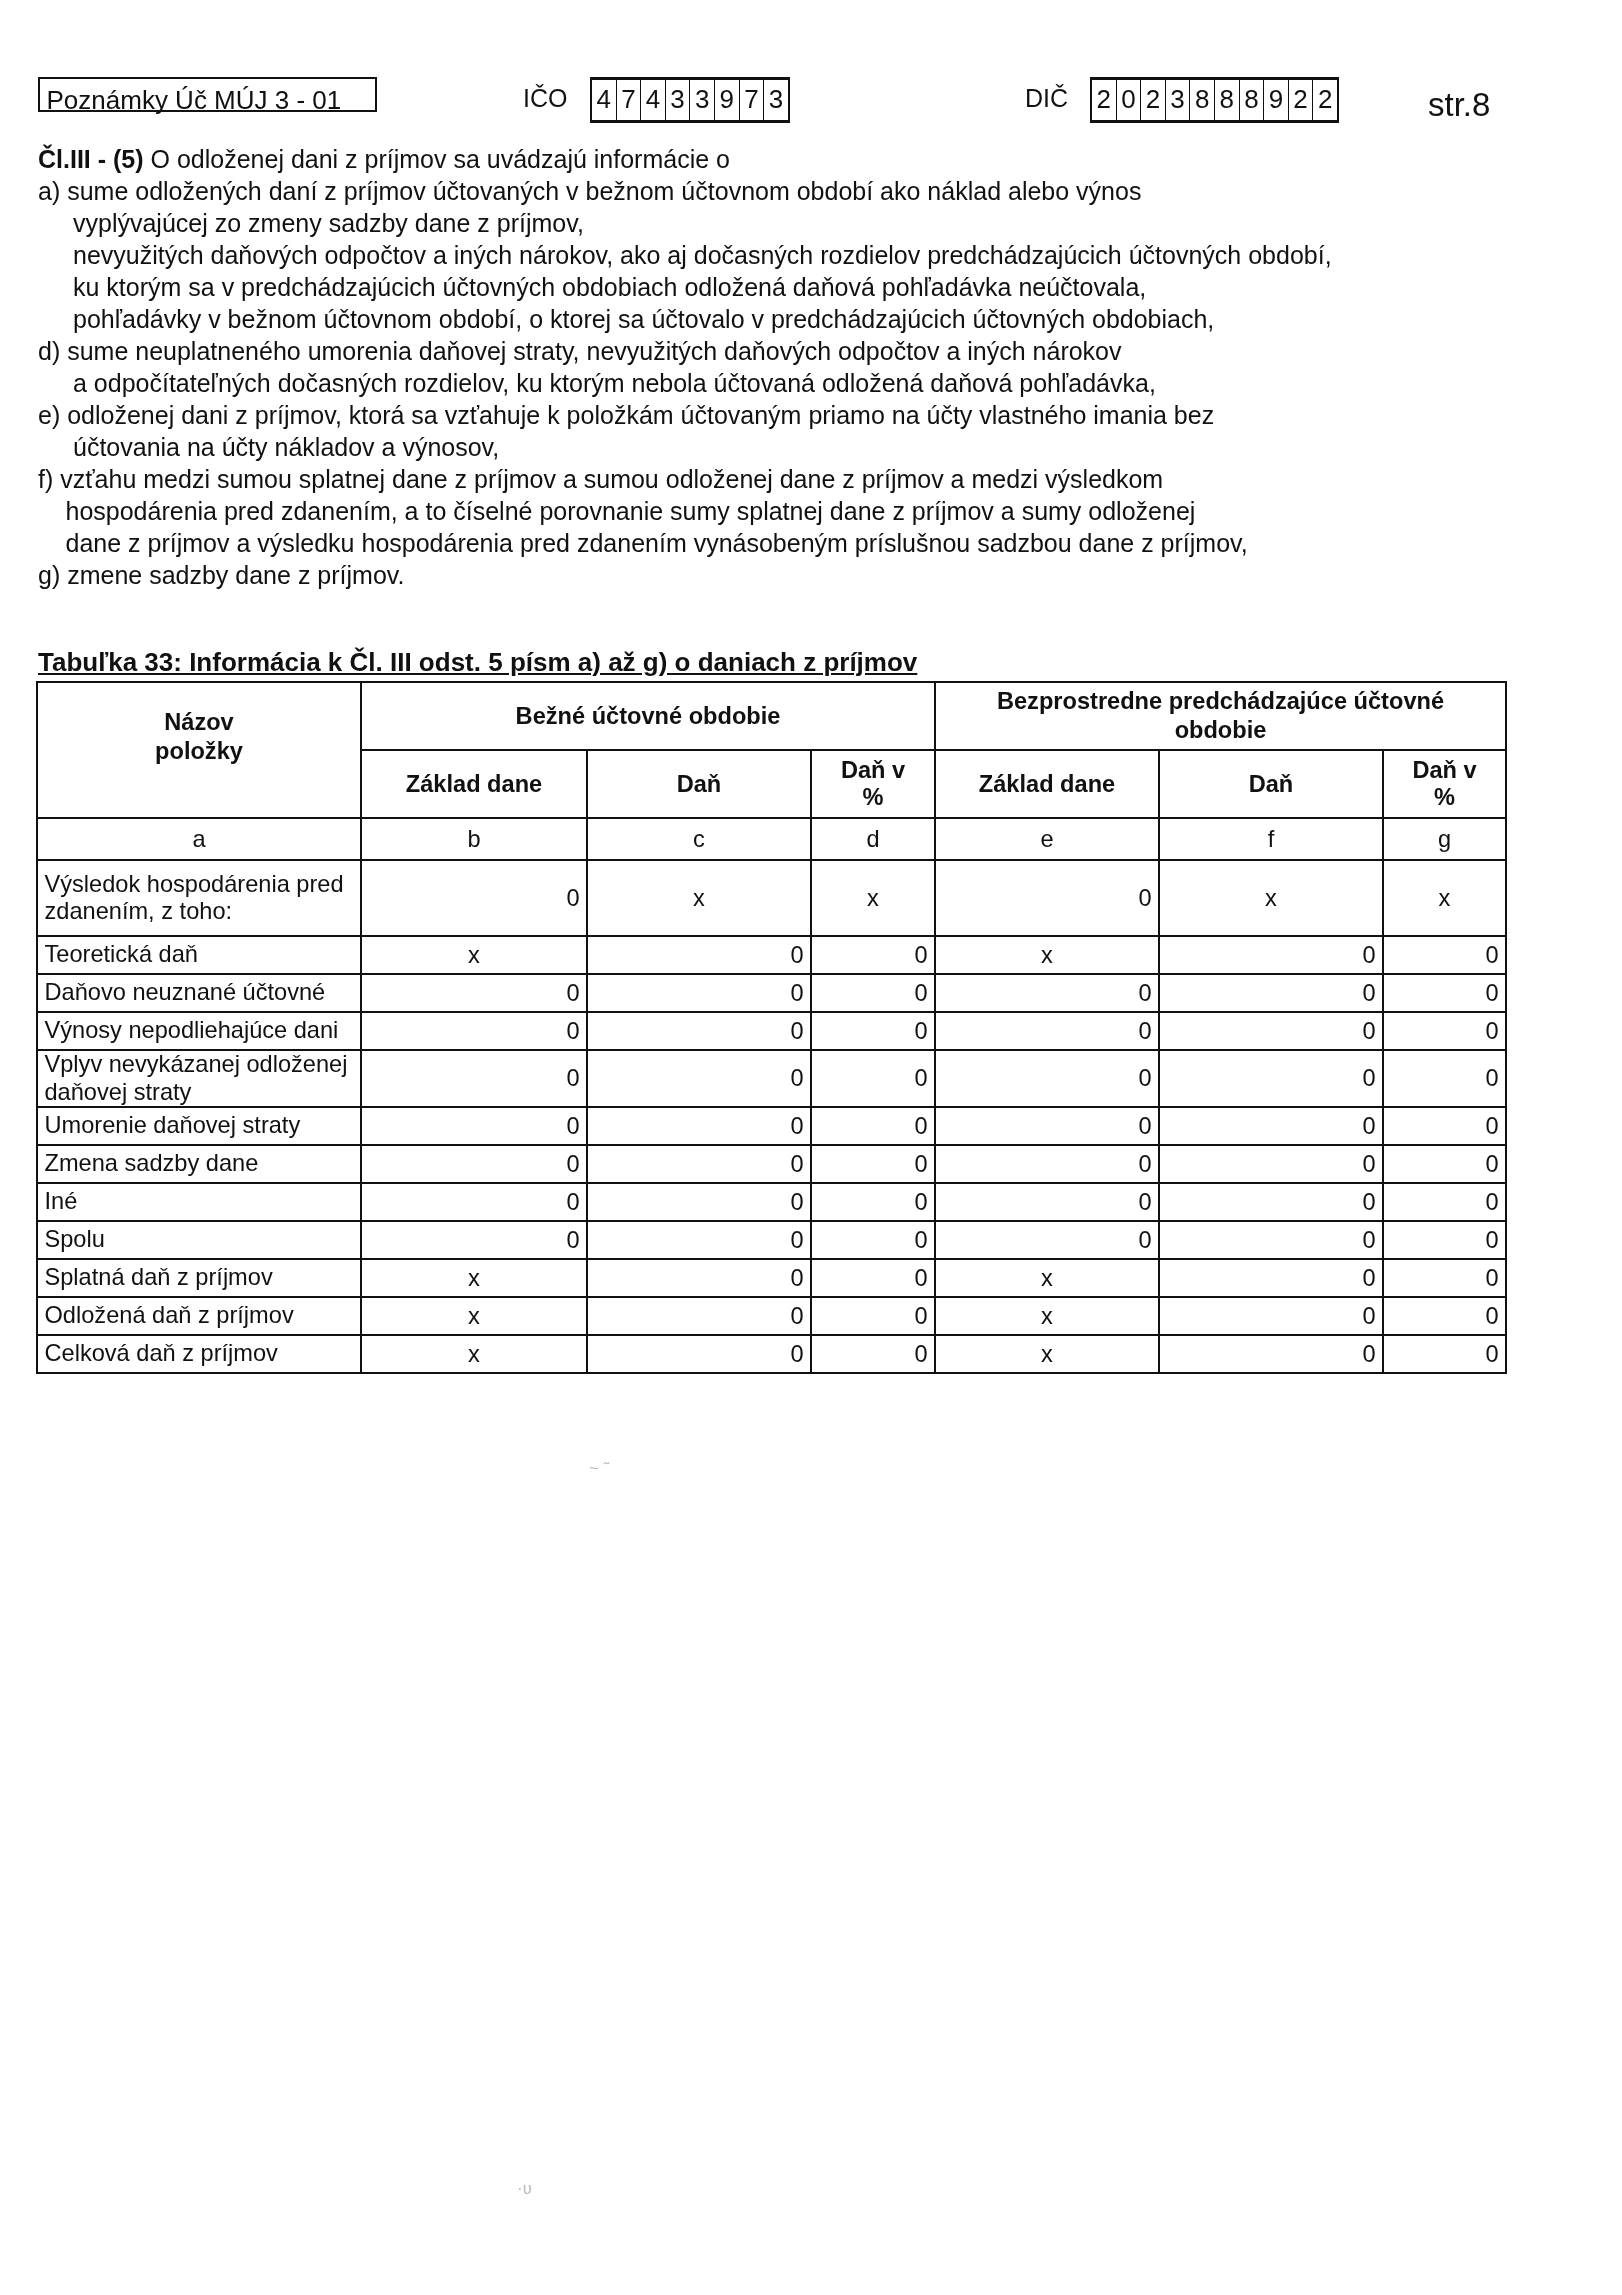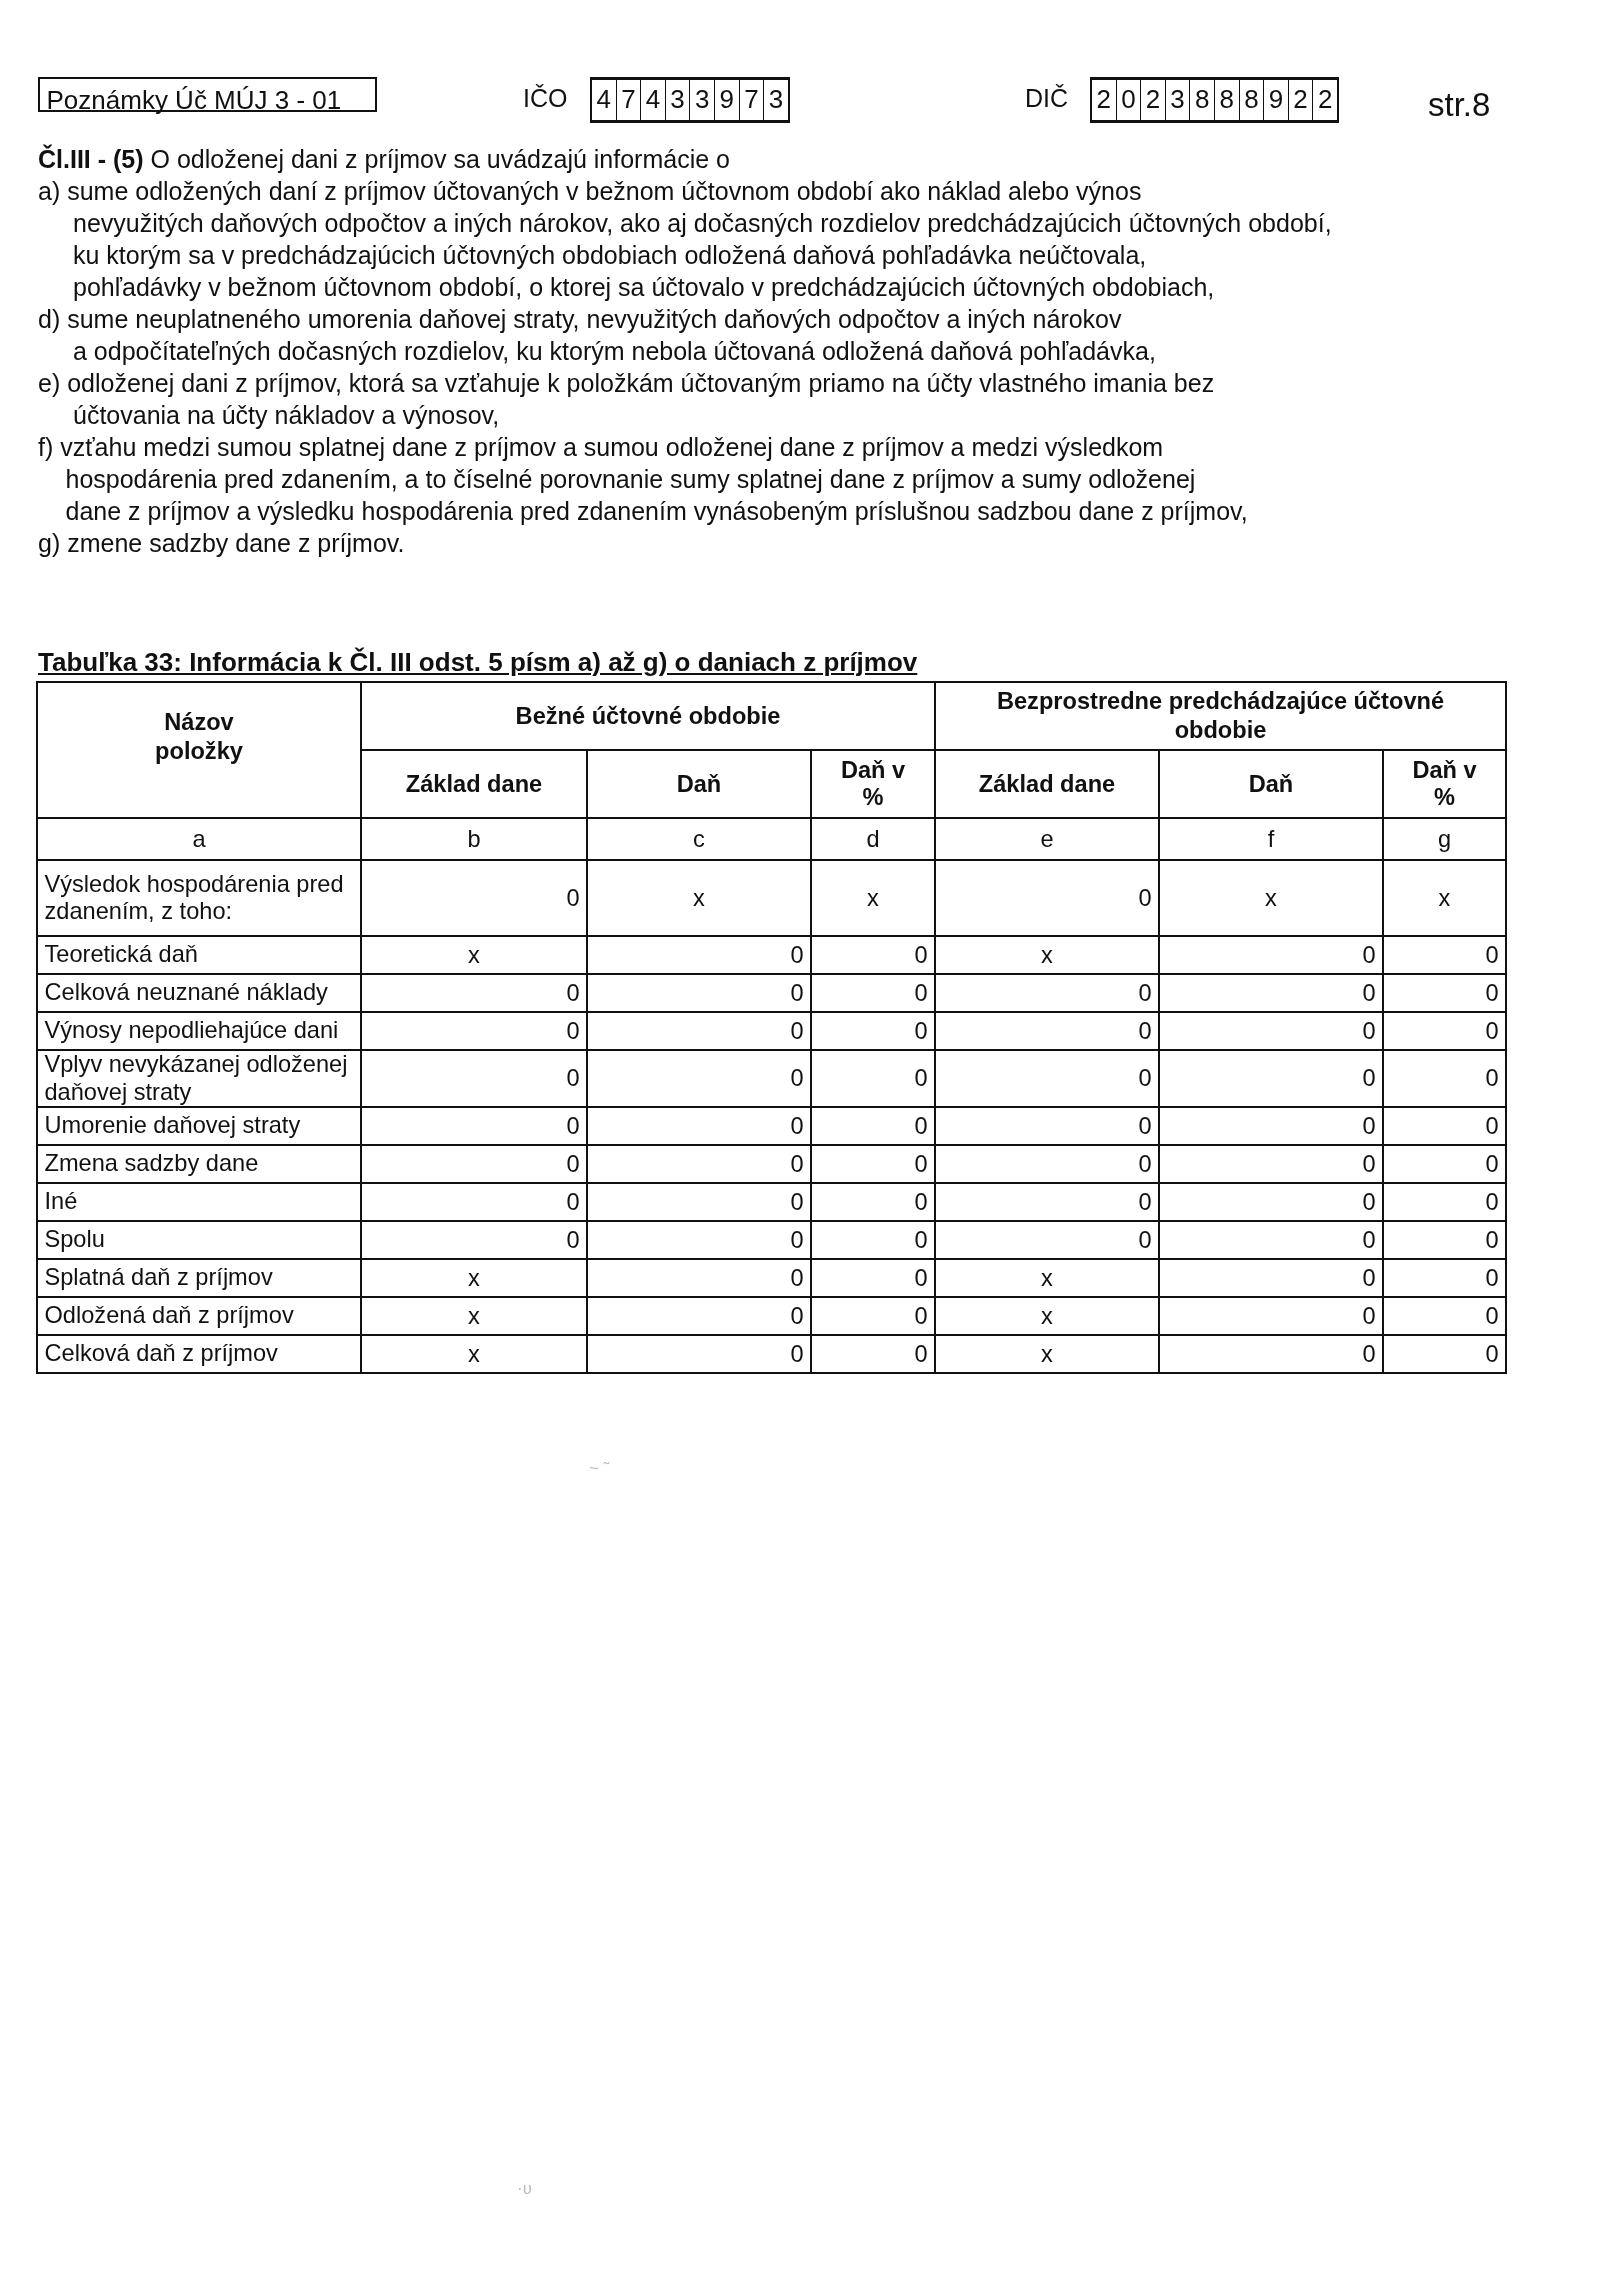--- a/index.html
+++ b/index.html
@@ -63,20 +63,21 @@
     <div class="digit">2</div>
     <div class="digit">2</div>
   </div>
 
 <span class="page" style="left:1428px; top:86px;">str.8</span>
 
 <div class="intro">
   <p><span class="b">Čl.III - (5)</span><span> O odloženej dani z príjmov sa uvádzajú informácie o</span></p>
   <div id="intro-items">
       <p class="">a) sume odložených daní z príjmov účtovaných v bežnom účtovnom období ako náklad alebo výnos</p>
+      <p class="ind">vyplývajúcej zo zmeny sadzby dane z príjmov,</p>
       <p class="ind">nevyužitých daňových odpočtov a iných nárokov, ako aj dočasných rozdielov predchádzajúcich účtovných období,</p>
       <p class="ind">ku ktorým sa v predchádzajúcich účtovných obdobiach odložená daňová pohľadávka neúčtovala,</p>
       <p class="ind">pohľadávky v bežnom účtovnom období, o ktorej sa účtovalo v predchádzajúcich účtovných obdobiach,</p>
       <p class="">d) sume neuplatneného umorenia daňovej straty, nevyužitých daňových odpočtov a iných nárokov</p>
       <p class="ind">a odpočítateľných dočasných rozdielov, ku ktorým nebola účtovaná odložená daňová pohľadávka,</p>
       <p class="">e) odloženej dani z príjmov, ktorá sa vzťahuje k položkám účtovaným priamo na účty vlastného imania bez</p>
       <p class="ind">účtovania na účty nákladov a výnosov,</p>
       <p class="">f) vzťahu medzi sumou splatnej dane z príjmov a sumou odloženej dane z príjmov a medzi výsledkom</p>
       <p class="ind2">hospodárenia pred zdanením, a to číselné porovnanie sumy splatnej dane z príjmov a sumy odloženej</p>
       <p class="ind2">dane z príjmov a výsledku hospodárenia pred zdanením vynásobeným príslušnou sadzbou dane z príjmov,</p>
@@ -135,21 +136,21 @@
       <tr class="rowS">
         <td class="lft">Teoretická daň</td>
         <td class="c">x</td>
         <td class="r">0</td>
         <td class="r">0</td>
         <td class="c">x</td>
         <td class="r">0</td>
         <td class="r">0</td>
       </tr>
       <tr class="rowS">
-        <td class="lft">Celková neuznané náklady</td>
+        <td class="lft">Daňovo neuznané účtovné</td>
         <td class="r">0</td>
         <td class="r">0</td>
         <td class="r">0</td>
         <td class="r">0</td>
         <td class="r">0</td>
         <td class="r">0</td>
       </tr>
       <tr class="rowS">
         <td class="lft">Výnosy nepodliehajúce dani</td>
         <td class="r">0</td>

